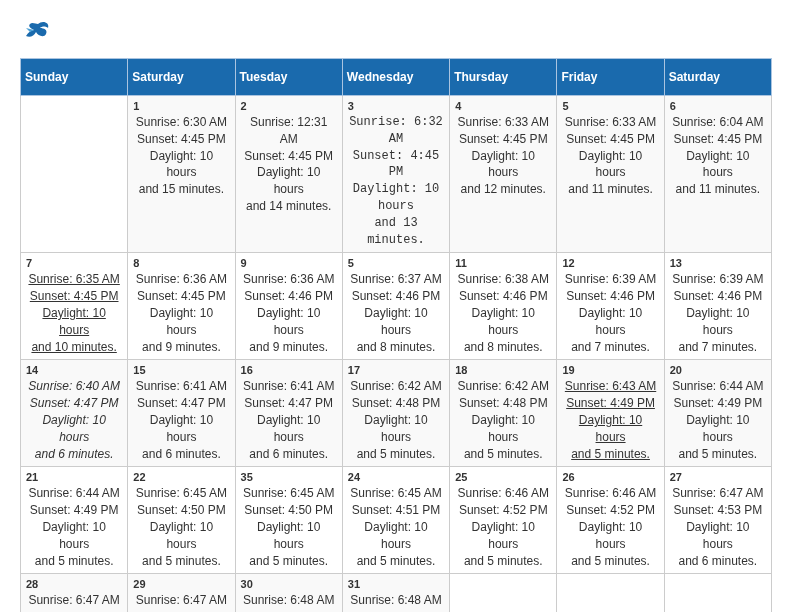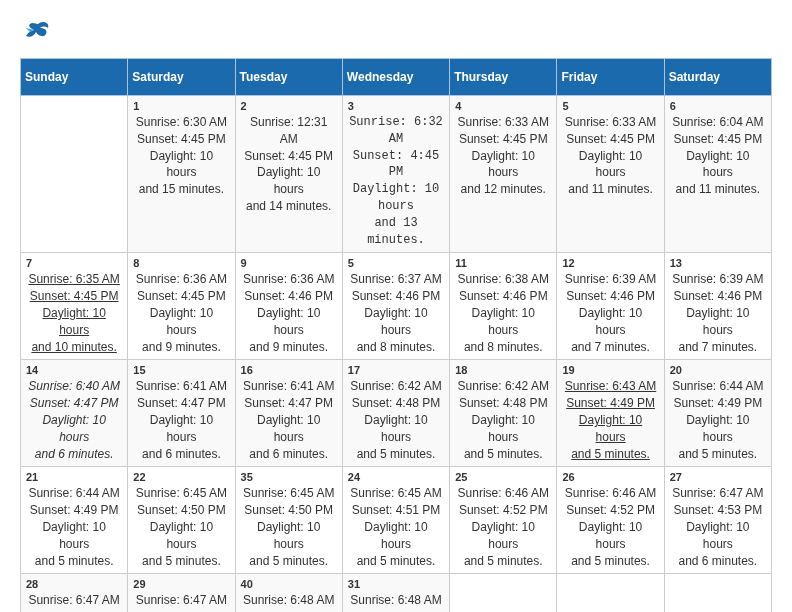--- a/index.html
+++ b/index.html
@@ -321,21 +321,21 @@
 and 6 minutes.</div>
         </td>
         <td>
           <div class="day-num">29</div>
           <div class="day-info" style="white-space: pre-line;">Sunrise: 6:47 AM
 Sunset: 4:54 PM
 Daylight: 10 hours
 and 6 minutes.</div>
         </td>
         <td>
-          <div class="day-num">40</div>
+          <div class="day-num">30</div>
           <div class="day-info" style="white-space: pre-line;">Sunrise: 6:48 AM
 Sunset: 4:55 PM
 Daylight: 10 hours
 and 7 minutes.</div>
         </td>
         <td>
           <div class="day-num">31</div>
           <div class="day-info" style="white-space: pre-line;">Sunrise: 6:48 AM
 Sunset: 4:55 PM
 Daylight: 10 hours

